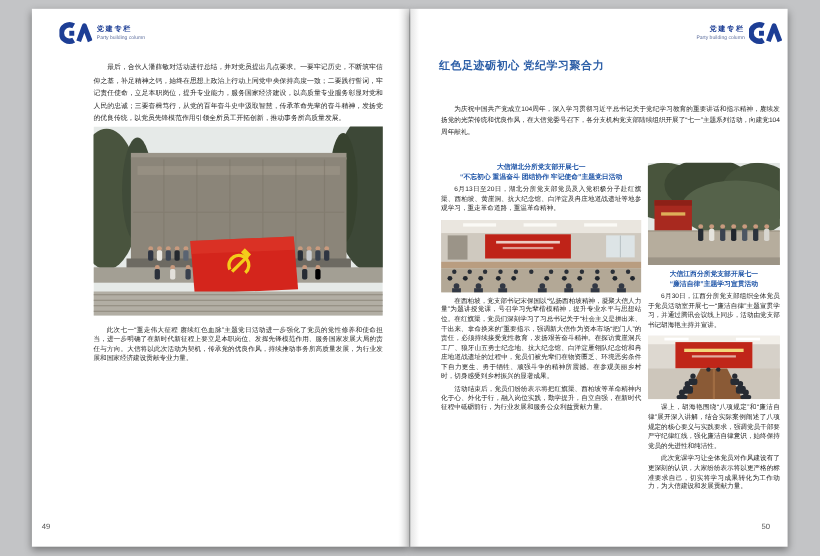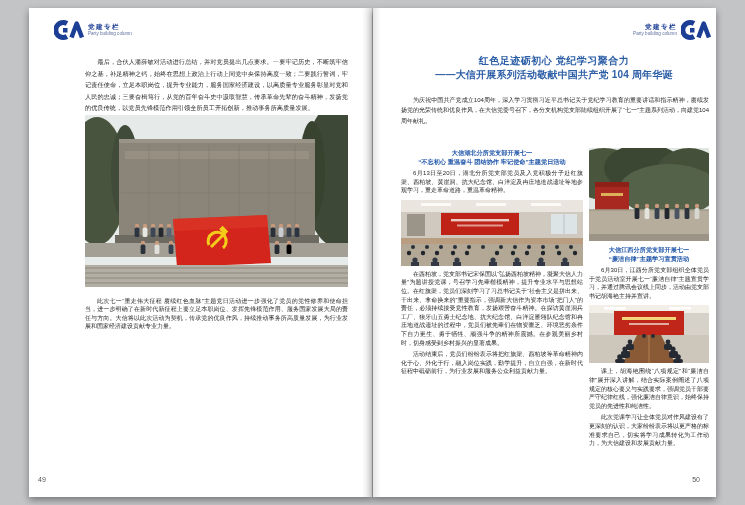--- a/index.html
+++ b/index.html
@@ -28,21 +28,21 @@
   .lead{position:absolute;left:56px;top:48px;width:263px;margin:0;
         font-size:6.2px;line-height:11.6px;text-align:justify;text-indent:2em;color:#262626;}
   .photo-main{position:absolute;left:56px;top:107px;width:263px;height:172px;display:block;}
   .summary{position:absolute;left:56px;top:289px;width:263px;margin:0;
         font-size:6px;line-height:8.4px;text-align:justify;text-indent:2em;color:#262626;}
   .pagenum{position:absolute;bottom:14px;font-size:7px;color:#555;}
   .pn-l{left:9px;}
   .pn-r{right:16px;}
 
   
-  .title-block{position:absolute;left:26px;top:46px;width:310px;text-align:center;color:#2d5fa7;}
+  .title-block{position:absolute;left:26px;top:46px;width:310px;text-align:left;color:#2d5fa7;}
   .t1{font-size:10px;font-weight:bold;line-height:14px;letter-spacing:.5px;}
   .t2{font-size:10px;font-weight:bold;line-height:14px;letter-spacing:.2px;}
   .intro{position:absolute;left:28px;top:87px;width:308px;margin:0;
         font-size:6px;line-height:10.4px;text-align:justify;text-indent:2em;color:#262626;}
   .cols{position:absolute;left:28px;top:140px;width:308px;display:flex;gap:6px;}
   .col{display:flex;flex-direction:column;}
   .col-a{width:182px;}
   .col-b{width:120px;}
   .caption{color:#1f55a8;font-weight:bold;font-size:6.2px;line-height:9px;text-align:center;margin:0 0 3px 0;}
   .bt{margin:0 0 3px 0;font-size:6px;line-height:8.6px;text-align:justify;text-indent:2em;color:#262626;}
@@ -168,21 +168,20 @@
       </div>
       <svg class="logo" viewBox="0 0 30 22">
         <path d="M13 4.5 a7.5 7.5 0 1 0 0 13" stroke="#1d3e95" stroke-width="5" fill="none"></path>
         <rect x="9" y="9" width="4.5" height="4.5" fill="#1d3e95"></rect>
         <path d="M17.5 18.5 L22.7 4.5 L28 18.5" stroke="#1d3e95" stroke-width="4.5" fill="none" stroke-linejoin="round"></path>
       </svg>
     </div>
 
     <div class="title-block">
       <div class="t1">红色足迹砺初心 党纪学习聚合力</div>
-      <div class="t2">——大信开展系列活动敬献中国共产党 104 周年华诞</div>
     </div>
 
     <p class="intro">为庆祝中国共产党成立104周年，深入学习贯彻习近平总书记关于党纪学习教育的重要讲话和指示精神，赓续发扬党的光荣传统和优良作风，在大信党委号召下，各分支机构党支部陆续组织开展了“七一”主题系列活动，向建党104周年献礼。</p>
 
     <div class="cols">
 
       <div class="col col-a">
         <p class="caption">
           <span>大信湖北分所党支部开展七一</span><br>
           <span>“不忘初心 重温奋斗 团结协作 牢记使命”主题党日活动</span>

